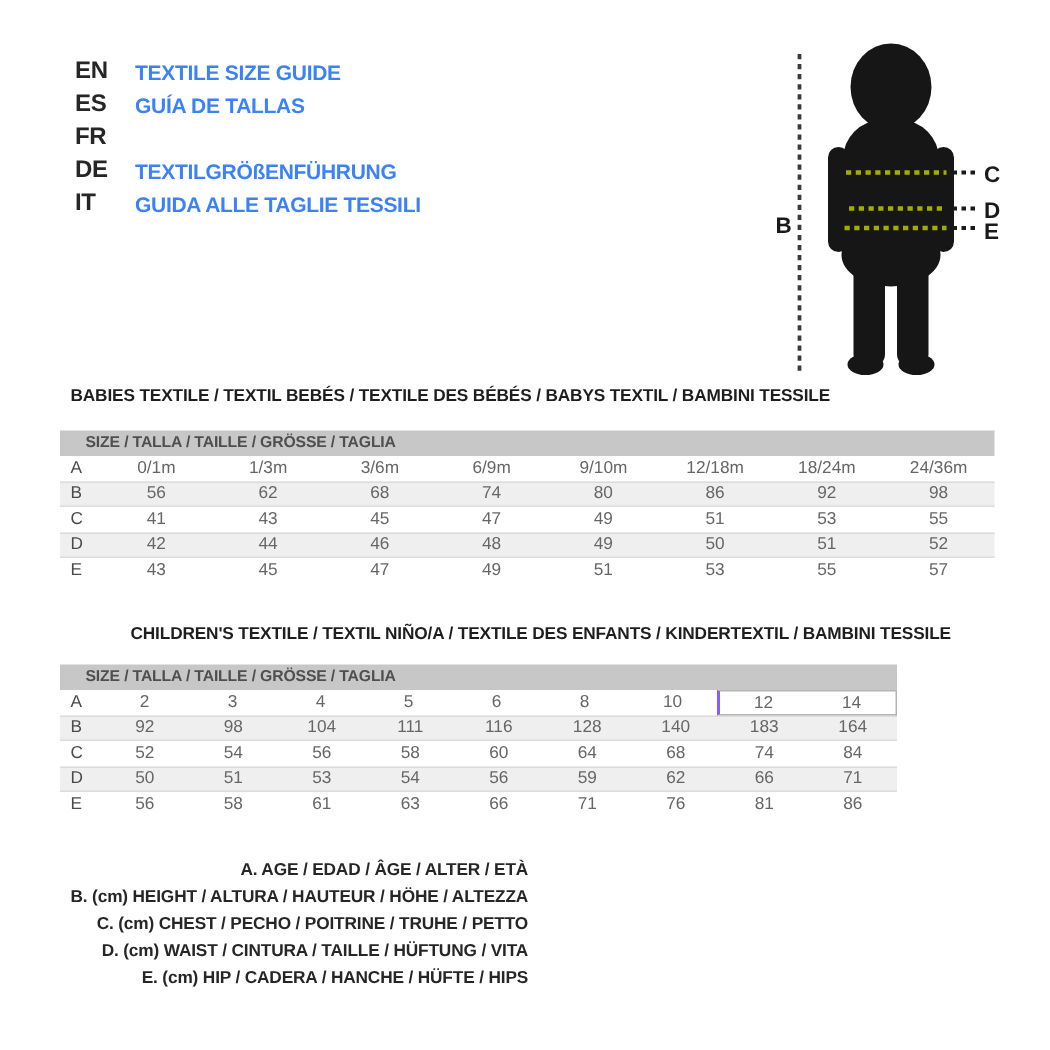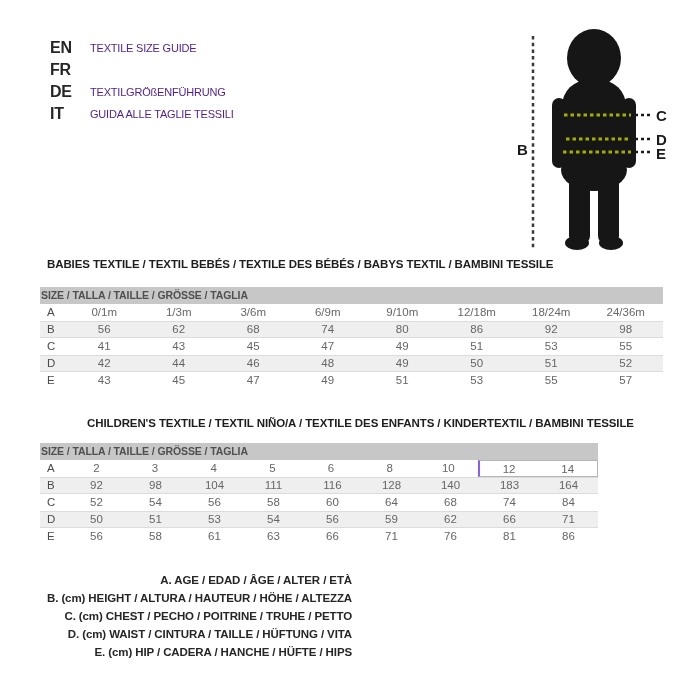--- a/index.html
+++ b/index.html
@@ -6,53 +6,57 @@
   body {
     width:700px; height:700px; position:relative;
     background:#ffffff; overflow:hidden;
     font-family:"Liberation Sans", sans-serif;
     -webkit-font-smoothing:antialiased;
   }
   
   .lang-block { position:absolute; left:50px; top:37px; }
   .lang-row { display:flex; height:22px; line-height:22px; }
   .lang-code { width:40px; font-weight:bold; font-size:16px; color:#262626; letter-spacing:-0.2px; }
-  .lang-title { font-weight:normal; font-size:11px; color:#4c1d95; letter-spacing:-0.2px; white-space:nowrap; }
+  .lang-title { font-weight:bold; font-size:14px; color:#3b82f6; letter-spacing:-0.2px; white-space:nowrap; }
   
   .figure { position:absolute; left:498px; top:22px; width:185px; height:245px; }
   
   .section-title { position:absolute; left:47px; font-size:11.5px; font-weight:bold;
     color:#1e1e1e; letter-spacing:-0.1px; white-space:nowrap; }
   #babies-title { top:258px; }
   #children-title { top:417px;margin-left:40px; }
   
   .size-table { position:absolute; left:40px; }
   #babies-table { top:287px; width:623px; }
   #children-table { top:443px; width:558px; }
   .size-bar { height:17px; background:#c7c7c7; color:#4f4f4f; font-size:10.5px;
-    font-weight:bold; line-height:17px; padding-left:1px; letter-spacing:-0.1px; }
+    font-weight:bold; line-height:17px; padding-left:17px; letter-spacing:-0.1px; }
   .t-row { display:flex; height:17px; line-height:17px; font-size:11.5px; box-sizing:border-box; }
   .t-row.shaded { background:#efefef; border-top:1px solid #dcdcdc; border-bottom:1px solid #dcdcdc; line-height:15px; }
   .t-label { width:20px; padding-left:7px; color:#4a4a4a; flex:none; }
   .t-cell { flex:1; text-align:center; color:#666666; }
   .bx   { border-top:1px solid #b5b5b5; border-bottom:1px solid #b5b5b5; }
   .bx-l { border-left:2px solid #8b5cf6; }
   .bx-r { border-right:1px solid #b5b5b5; }
   
   .legend { position:absolute; left:47px; top:571px;text-align:right; }
   .legend-line { height:18px; line-height:18px; font-size:11.5px; font-weight:bold;
     color:#262626; letter-spacing:-0.1px; white-space:nowrap; }
 </style>
 </head>
 <body>
 
 <div class="lang-block" id="lang-block">
     <div class="lang-row">
       <span class="lang-code">EN</span>
       <span class="lang-title">TEXTILE SIZE GUIDE</span>
+    </div>
+    <div class="lang-row">
+      <span class="lang-code">ES</span>
+      <span class="lang-title">GUÍA DE TALLAS</span>
     </div>
     <div class="lang-row">
       <span class="lang-code">FR</span>
     </div>
     <div class="lang-row">
       <span class="lang-code">DE</span>
       <span class="lang-title">TEXTILGRÖßENFÜHRUNG</span>
     </div>
     <div class="lang-row">
       <span class="lang-code">IT</span>

